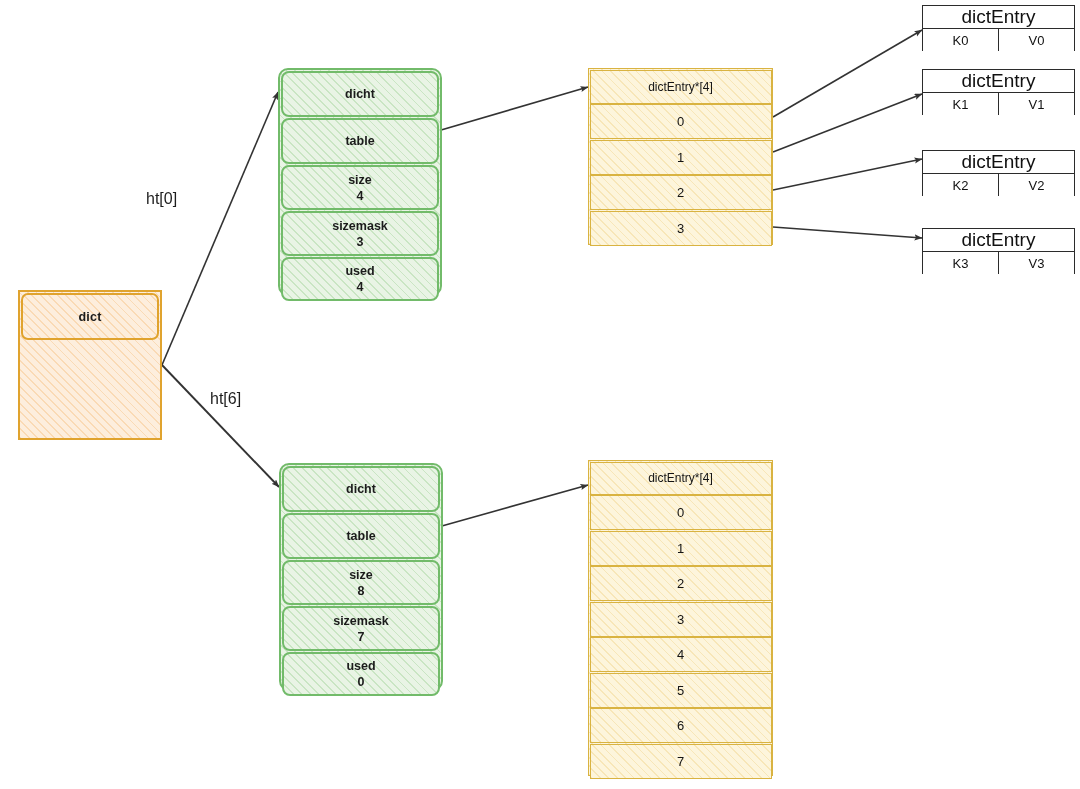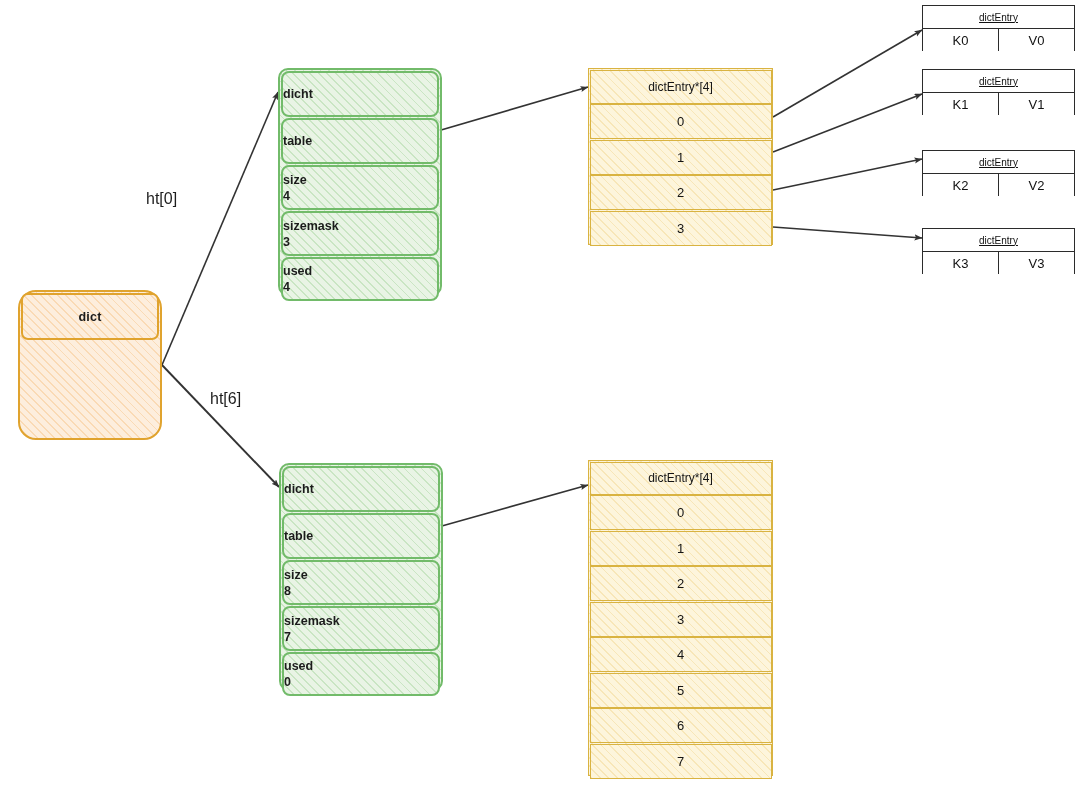--- a/index.html
+++ b/index.html
@@ -19,21 +19,21 @@
     width: 1080px; height: 789px;
     pointer-events: none;
   }
 
   
   .node { position: absolute; box-sizing: border-box; }
 
   
   .dict-box {
     border: 2.2px solid #e0a32e;
-    border-radius: 18px;
+    border-radius: 0;
     background:
       repeating-linear-gradient(45deg,
         rgba(245,188,120,0.40) 0px, rgba(245,188,120,0.40) 1.2px,
         rgba(255,255,255,0) 1.2px, rgba(255,255,255,0) 6px),
       #fdeedd;
   }
   .dict-row {
     box-sizing: border-box;
     display: flex; align-items: center; justify-content: center;
     border: 2px solid #e0a32e;
@@ -56,21 +56,21 @@
     border-radius: 10px;
     background:
       repeating-linear-gradient(45deg,
         rgba(150,205,140,0.38) 0px, rgba(150,205,140,0.38) 1.2px,
         rgba(255,255,255,0) 1.2px, rgba(255,255,255,0) 6px),
       #e9f4e5;
   }
   .ht-row {
     box-sizing: border-box;
     display: flex; flex-direction: column;
-    align-items: flex-start; justify-content: center;
+    align-items: center; justify-content: center;
     border: 2px solid #72bb6a;
     border-radius: 8px;
     margin: 1px;
     background:
       repeating-linear-gradient(45deg,
         rgba(150,205,140,0.38) 0px, rgba(150,205,140,0.38) 1.2px,
         rgba(255,255,255,0) 1.2px, rgba(255,255,255,0) 6px),
       #e9f4e5;
     font-size: 12.5px;
     font-weight: bold;
@@ -107,24 +107,23 @@
   .entry-box {
     border: 1.6px solid #2b2b2b;
     background: #ffffff;
     box-sizing: border-box;
   }
   .entry-head {
     box-sizing: border-box;
     height: 23px;
     display: flex; align-items: center; justify-content: center;
     border-bottom: 1.6px solid #2b2b2b;
-    font-size: 10px;
+    font-size: 19px;
     color: #111;
     background: #fff;
-    text-decoration: underline;
   }
   .entry-kv { display: flex; height: 22px; box-sizing: border-box; }
   .entry-kv > div {
     flex: 1;
     display: flex; align-items: center; justify-content: center;
     font-size: 13px;
     color: #111;
     box-sizing: border-box;
     background: #fff;
   }

